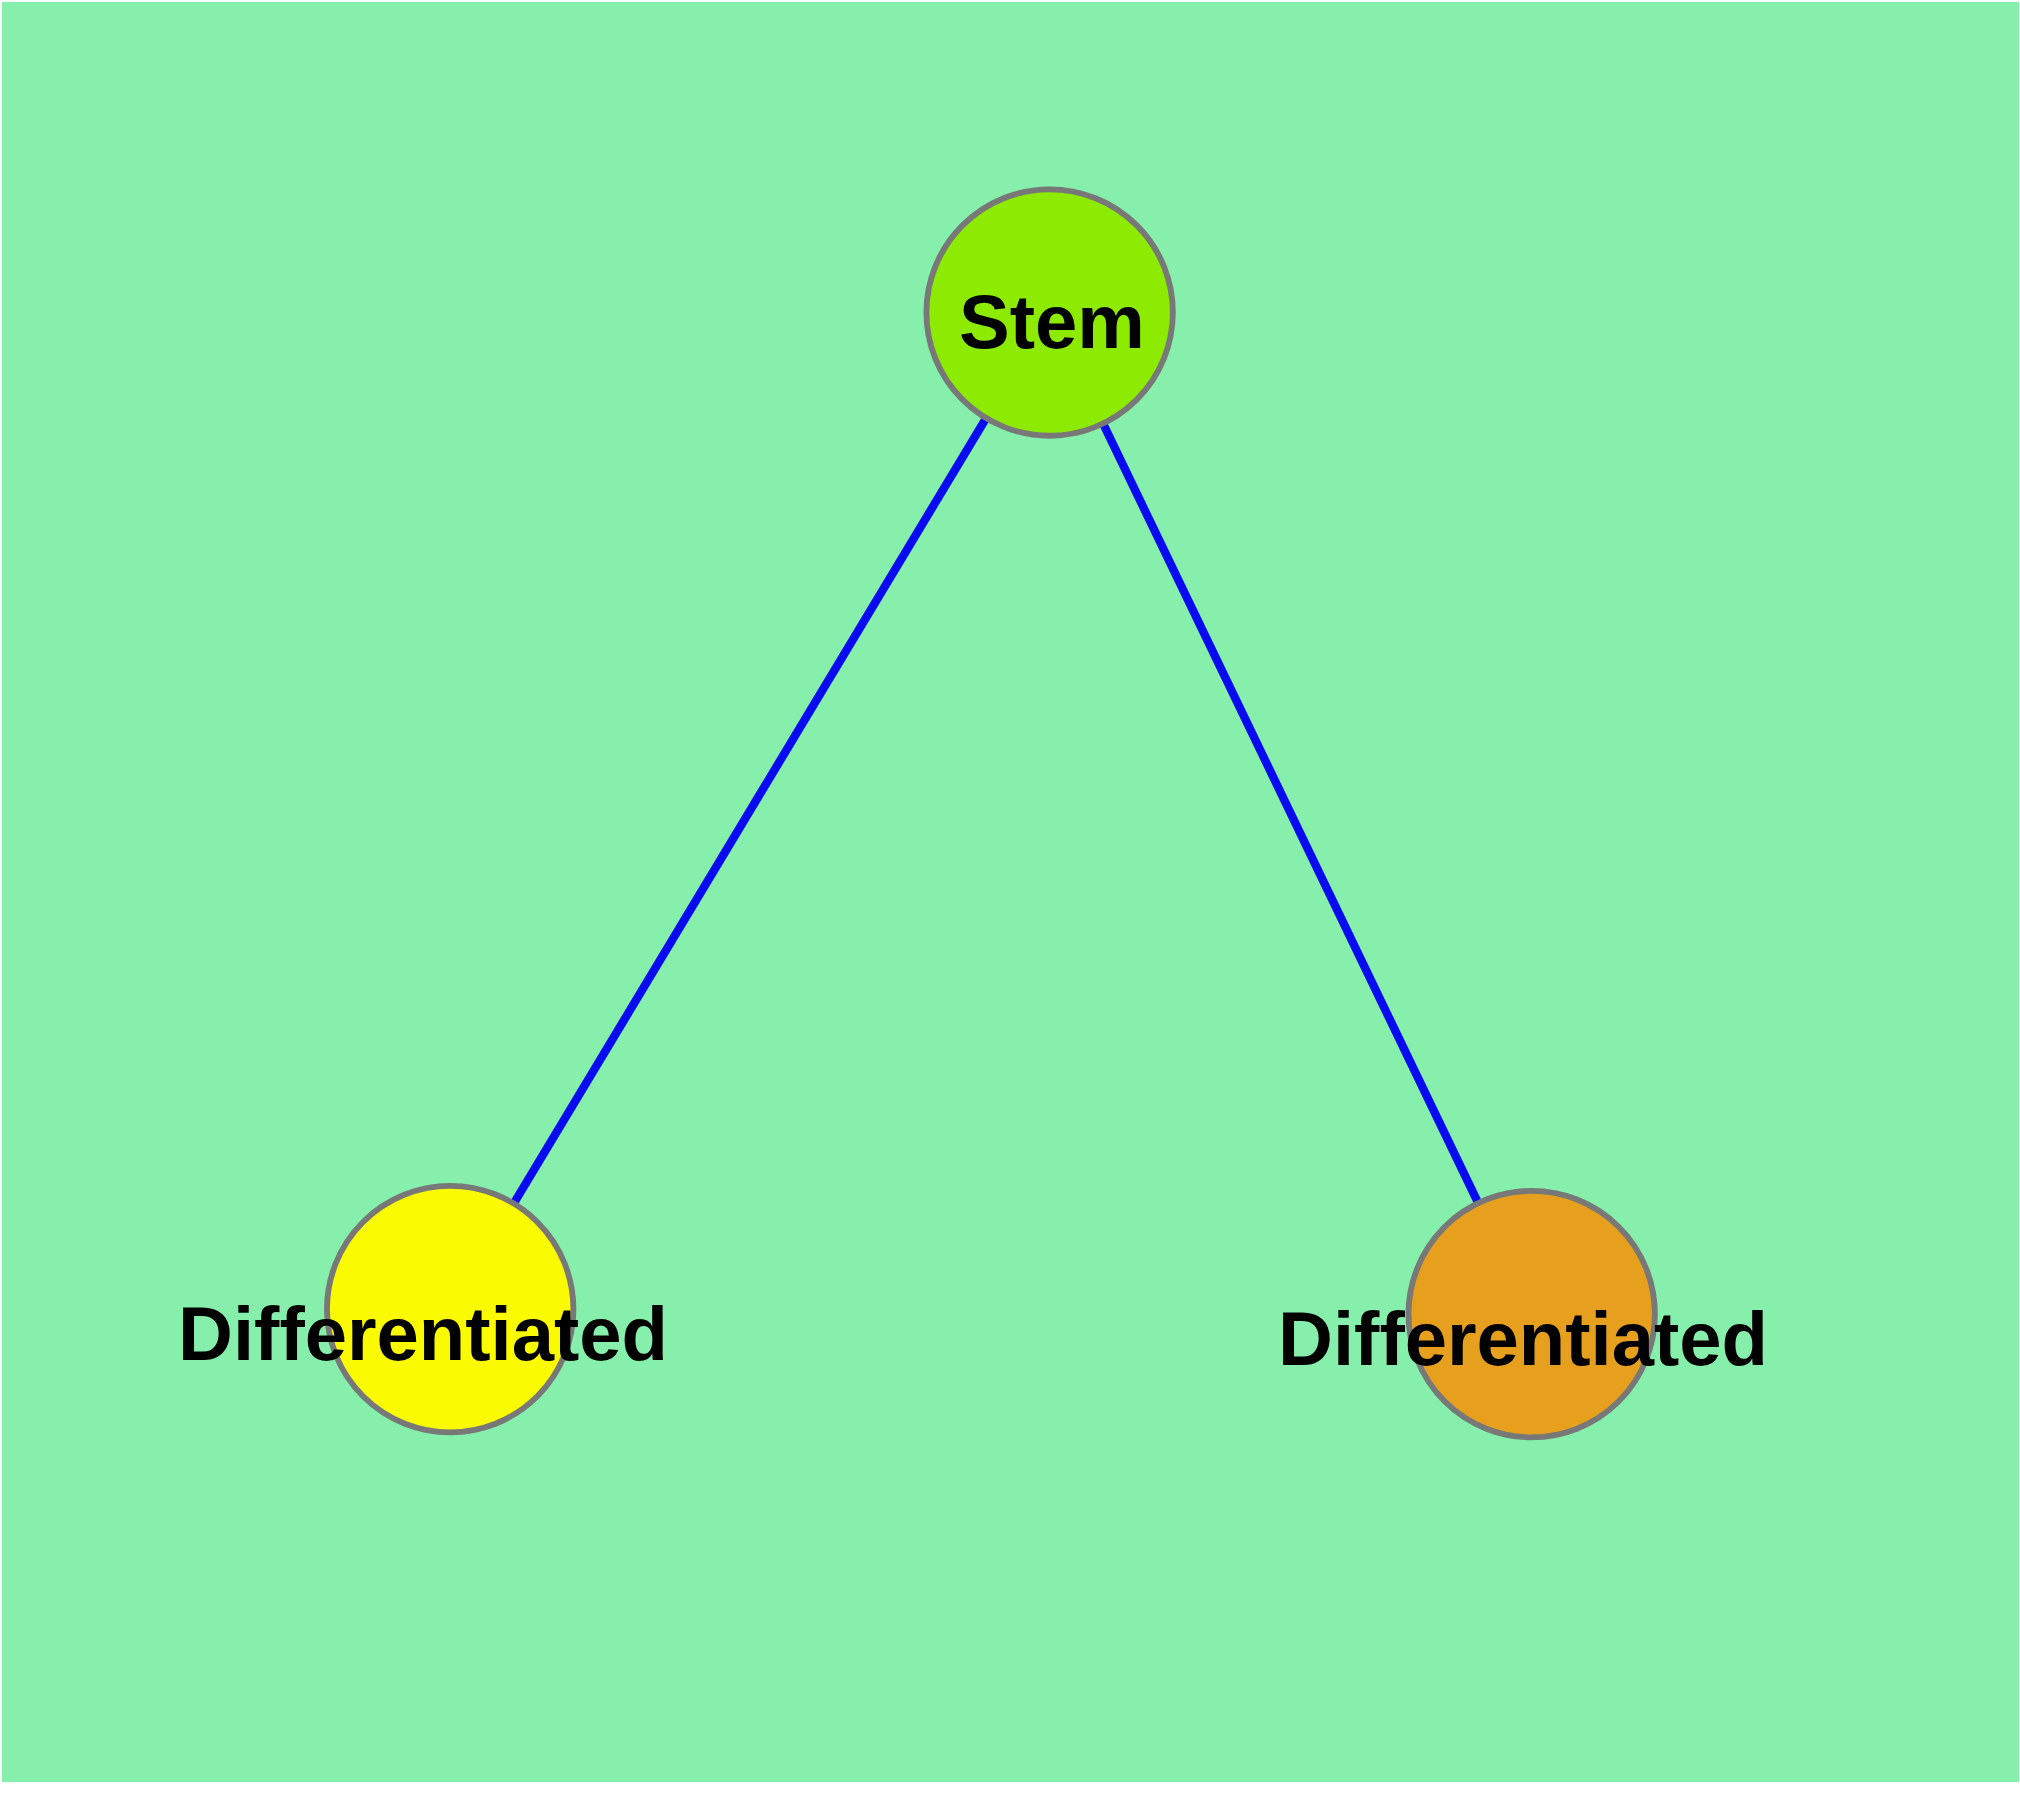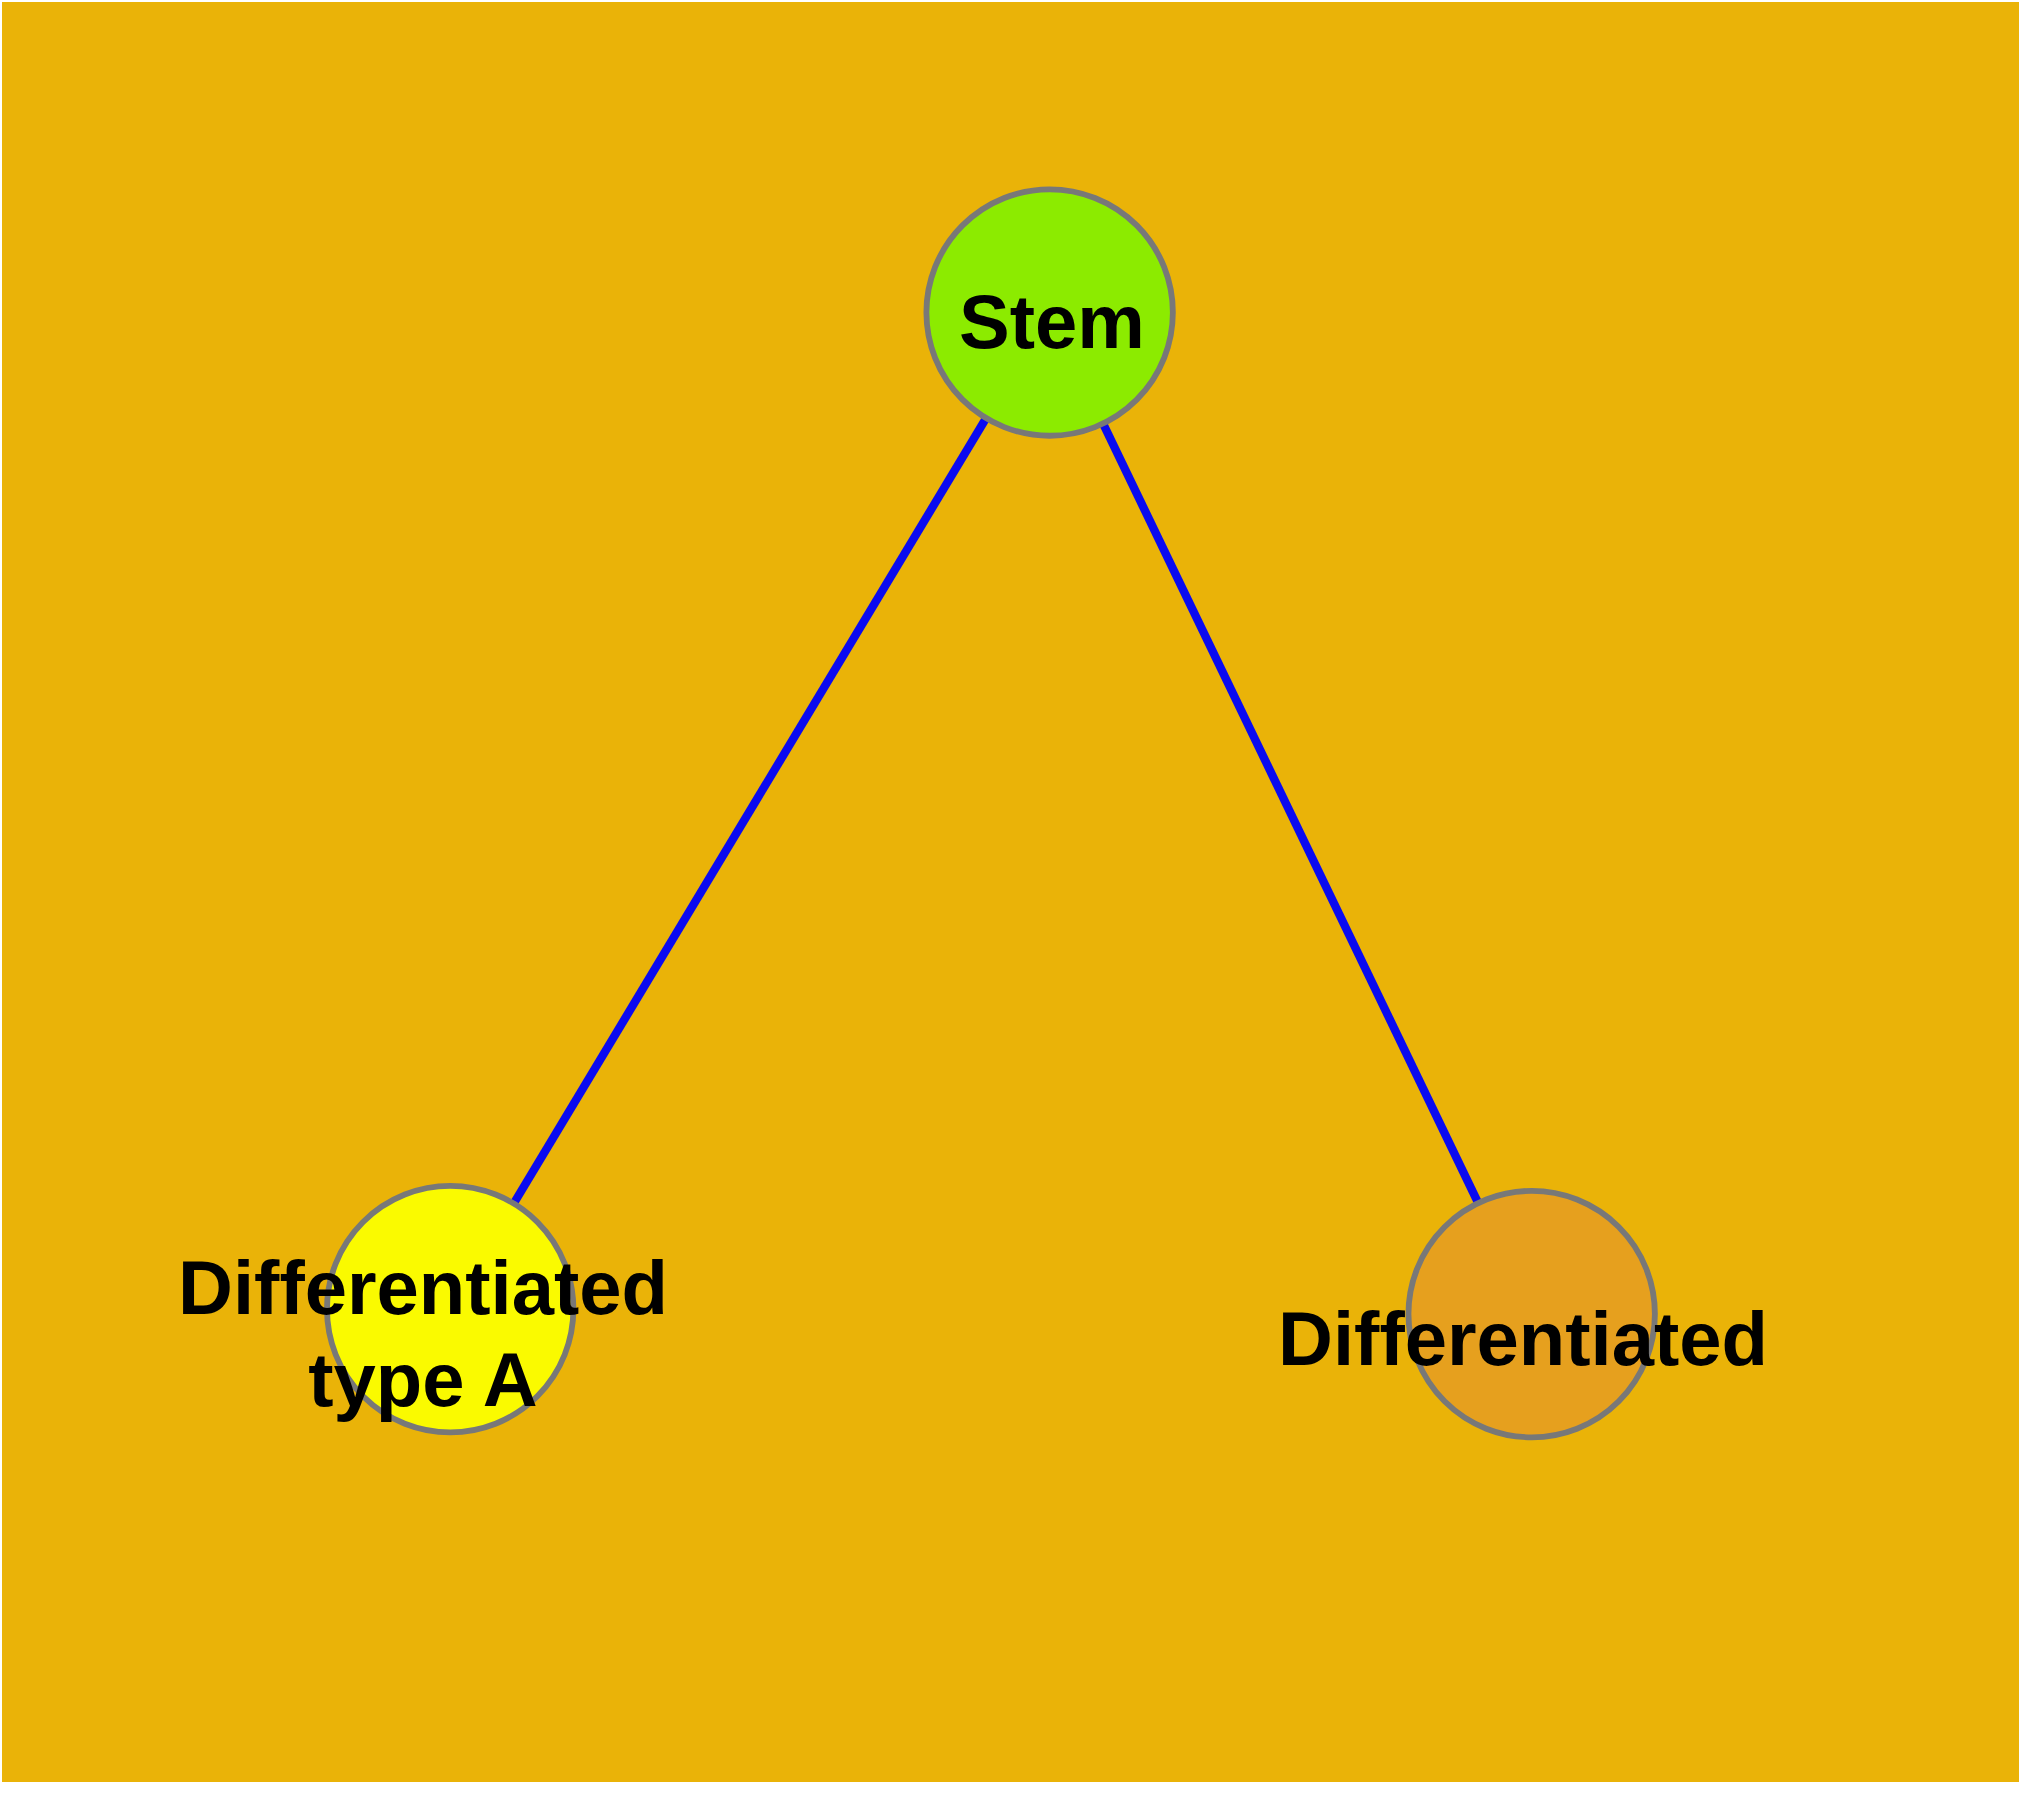--- a/index.html
+++ b/index.html
@@ -7,21 +7,21 @@
     padding: 0;
     background: #ffffff;
     font-family: "Liberation Sans", sans-serif;
   }
   #canvas {
     position: relative;
     width: 2021px;
     height: 1784px;
     box-sizing: border-box;
     border: 2.5px solid #ffffff;
-    background: #eab308;
+    background: #86efac;
     overflow: hidden;
   }
   #graph-svg {
     position: absolute;
     left: 0;
     top: 0;
     width: 100%;
     height: 100%;
     display: block;
   }
@@ -65,21 +65,20 @@
     <circle class="node-circle" cx="519" cy="1570" r="148" stroke="#787878" fill="#fafa00"></circle>
     <circle class="node-circle" cx="1818" cy="1576" r="148" stroke="#787878" fill="#e6a01e"></circle>
   </svg>
 
   <div class="node-label" id="label-stem">
     <span class="line">Stem</span>
   </div>
 
   <div class="node-label" id="label-type-a">
     <span class="line">Differentiated</span>
-    <span class="line">type A</span>
   </div>
 
   <div class="node-label" id="label-type-b">
     <span class="line">Differentiated</span>
   </div>
 
 </div>
 
 
 </body></html>

